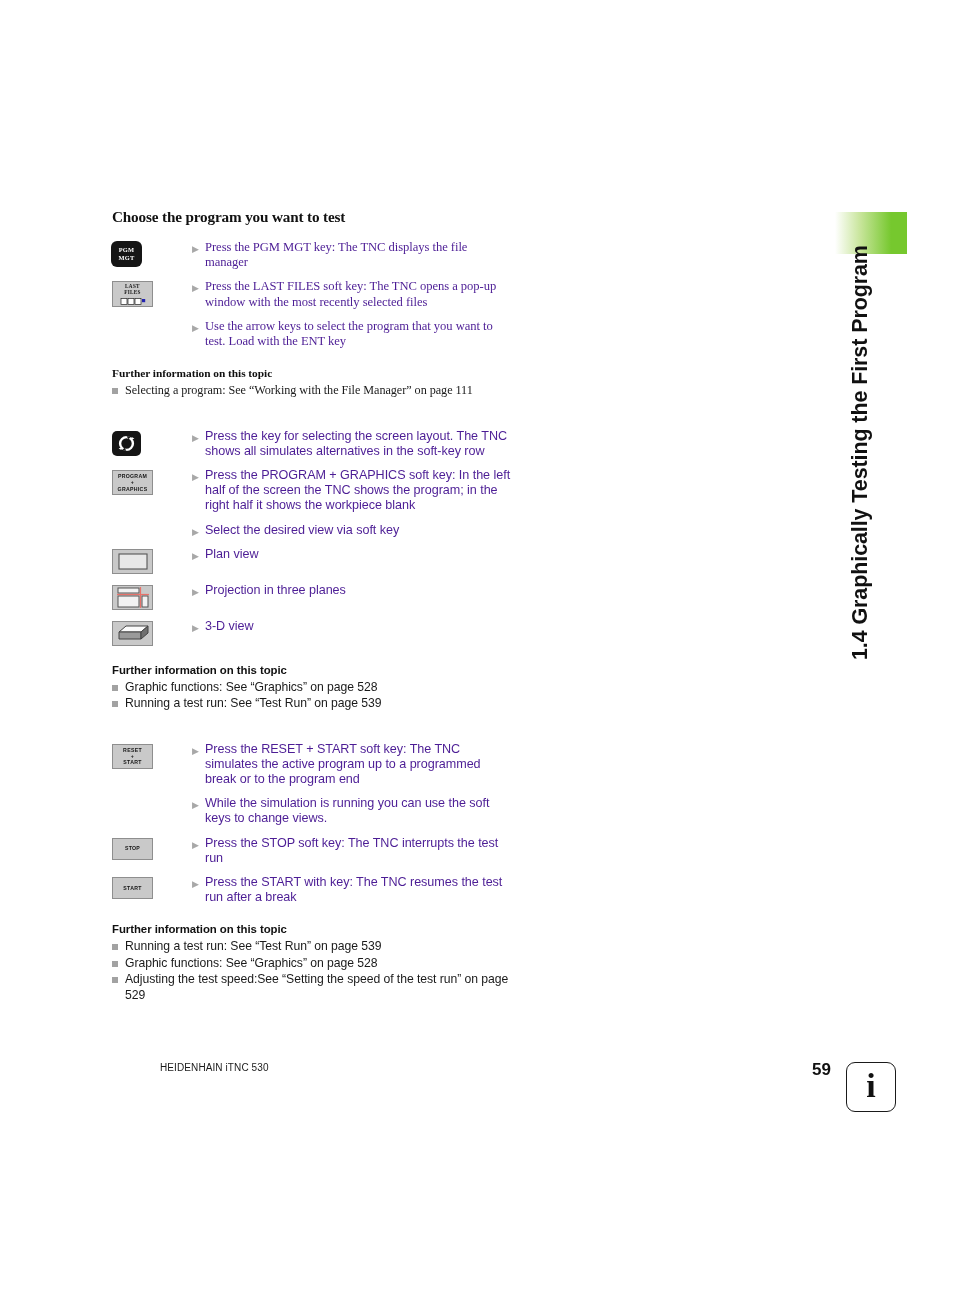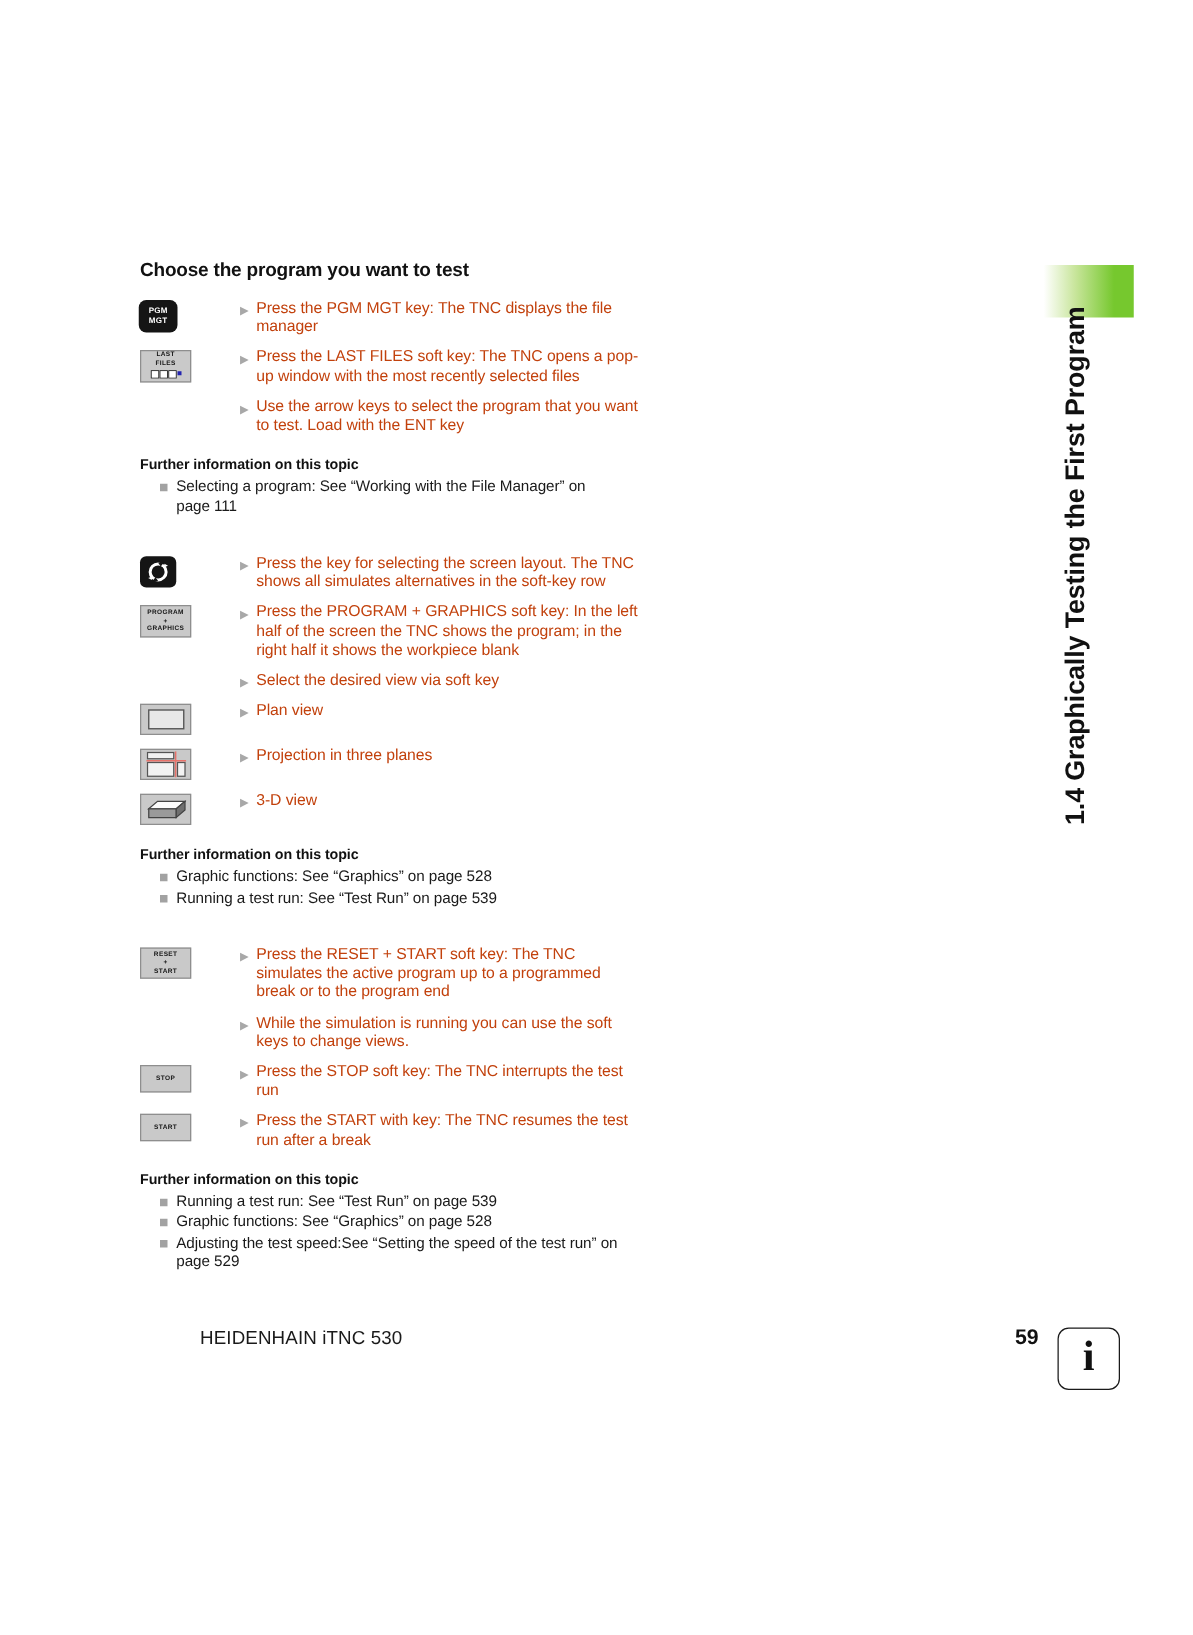--- a/index.html
+++ b/index.html
@@ -79,21 +79,21 @@
     width: 10px;
     margin-top: 4px;
     margin-right: 3px;
     color: #a8a8a8;
     font-size: 9px;
     line-height: 10px;
   }
   .step-text {
     font-size: 12.6px;
     line-height: 15.2px;
-    color: #c2410c;
+    color: #4c1d95;
     letter-spacing: -0.05px;
   }
 
   
   .hardkey {
     width: 29px;
     height: 24px;
     background: #151515;
     border-radius: 5px;
     display: flex;
@@ -148,21 +148,21 @@
 
   
   .further-heading {
     font-size: 11.4px;
     font-weight: bold;
     color: #111111;
     letter-spacing: -0.05px;
   }
   ul.info-list {
     list-style: none;
-    margin: 16px;
+    margin: 0;
     padding: 0;
   }
   ul.info-list li {
     position: relative;
     padding-left: 13px;
     font-size: 12.2px;
     line-height: 15.4px;
     color: #1a1a1a;
     letter-spacing: -0.05px;
     margin-top: 1px;
@@ -175,21 +175,21 @@
     width: 6px;
     height: 6px;
     background: #a2a2a2;
   }
 
   
   #footer-brand {
     position: absolute;
     left: 112px;
     top: 1062px;
-    font-size: 15px;
+    font-size: 10px;
     letter-spacing: 0.1px;
     color: #1a1a1a;
     padding-left: 48px;
   }
   #page-number {
     position: absolute;
     left: 812px;
     top: 1060px;
     font-size: 17px;
     font-weight: bold;
@@ -217,21 +217,21 @@
     transform: translateY(-1px);
   }
 </style>
 </head>
 <body>
 
 <div id="chapter-tab"></div>
 <div id="chapter-title">1.4 Graphically Testing the First Program</div>
 
 <div id="content">
-    <div class="section" style="margin-top: 0px;">
+    <div class="section" style="margin-top: 0px; font-family: Liberation Serif, serif;">
       <h2 class="section-heading">Choose the program you want to test</h2>
       <div class="steps" style="margin-top: 14px;">
         <div class="step-row" style="margin-top: 0px;">
           <div class="key-cell">
             <div class="hardkey">
               <span>PGM</span>
               <span>MGT</span>
             </div>
           </div>
           <div class="text-cell">

